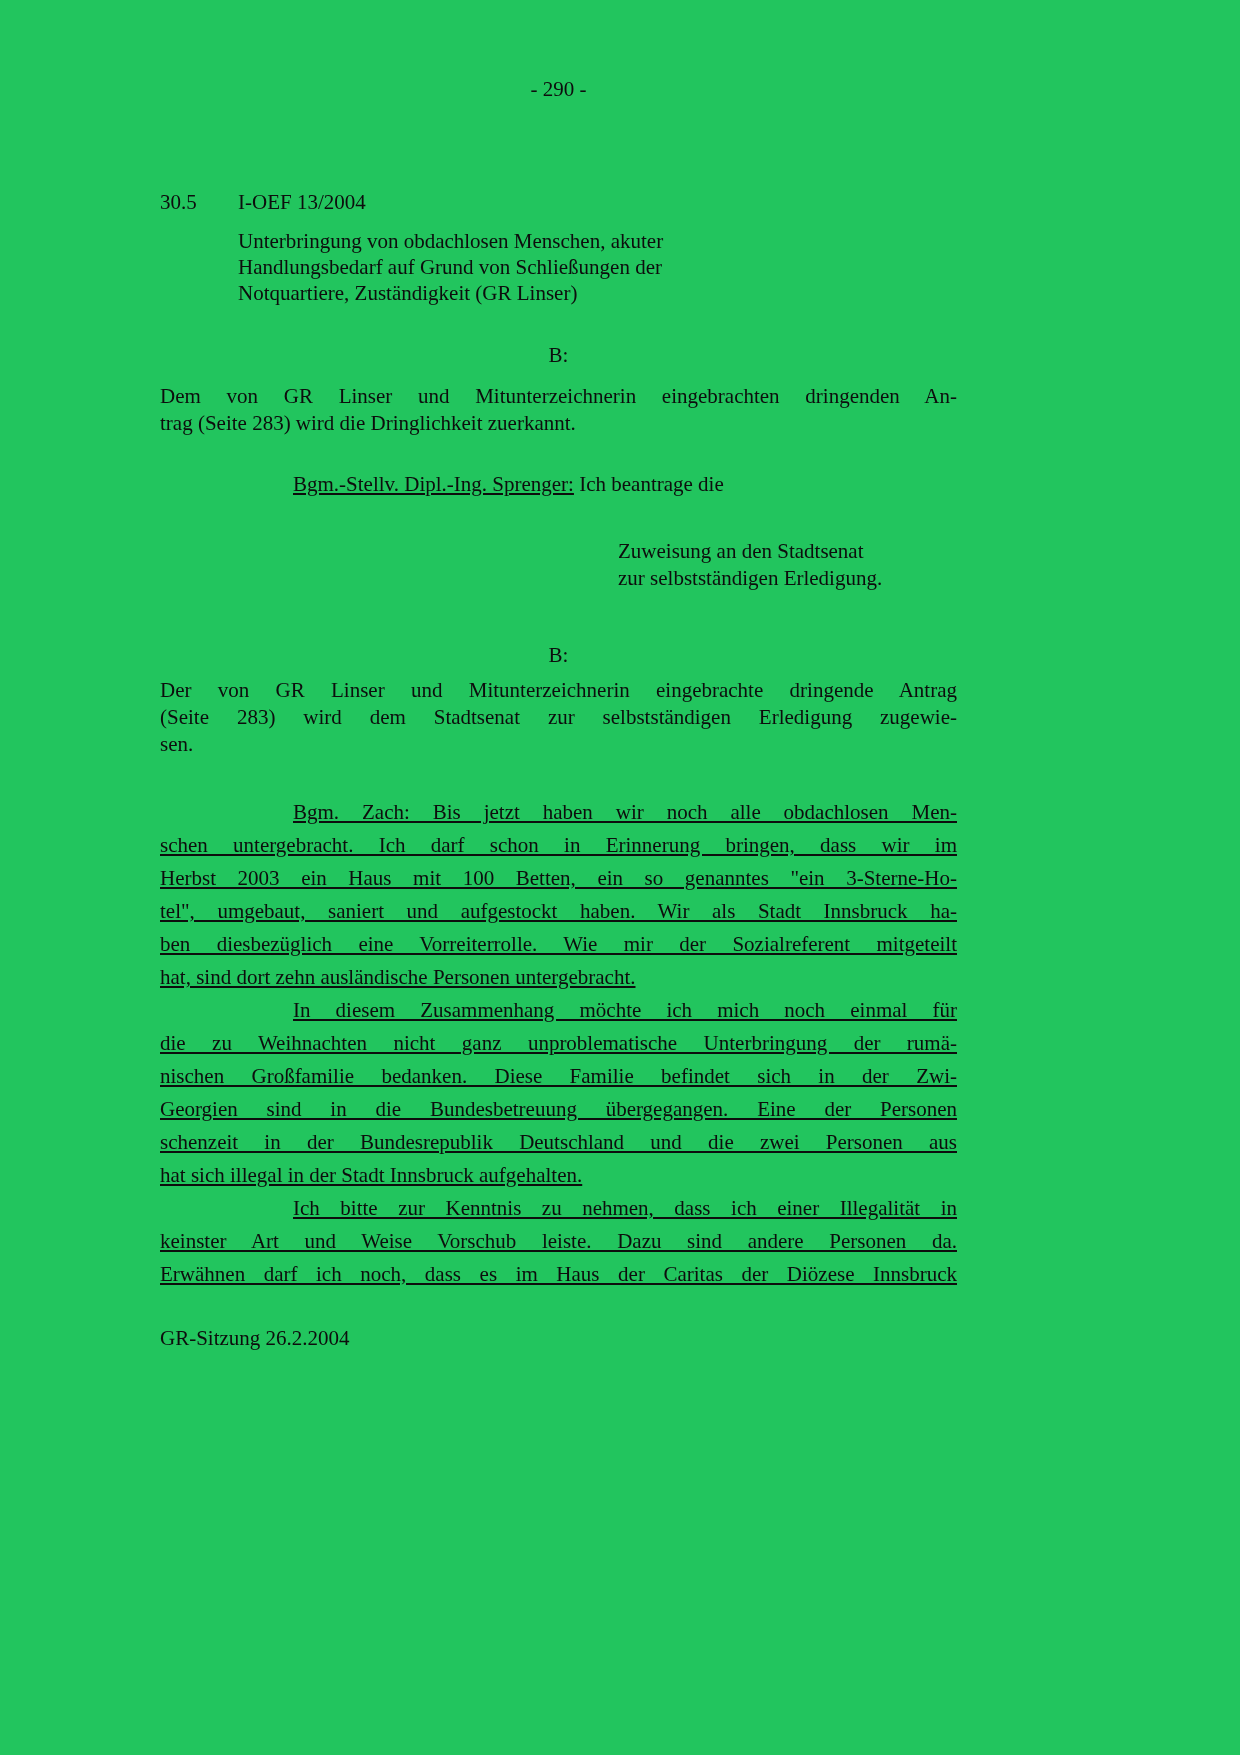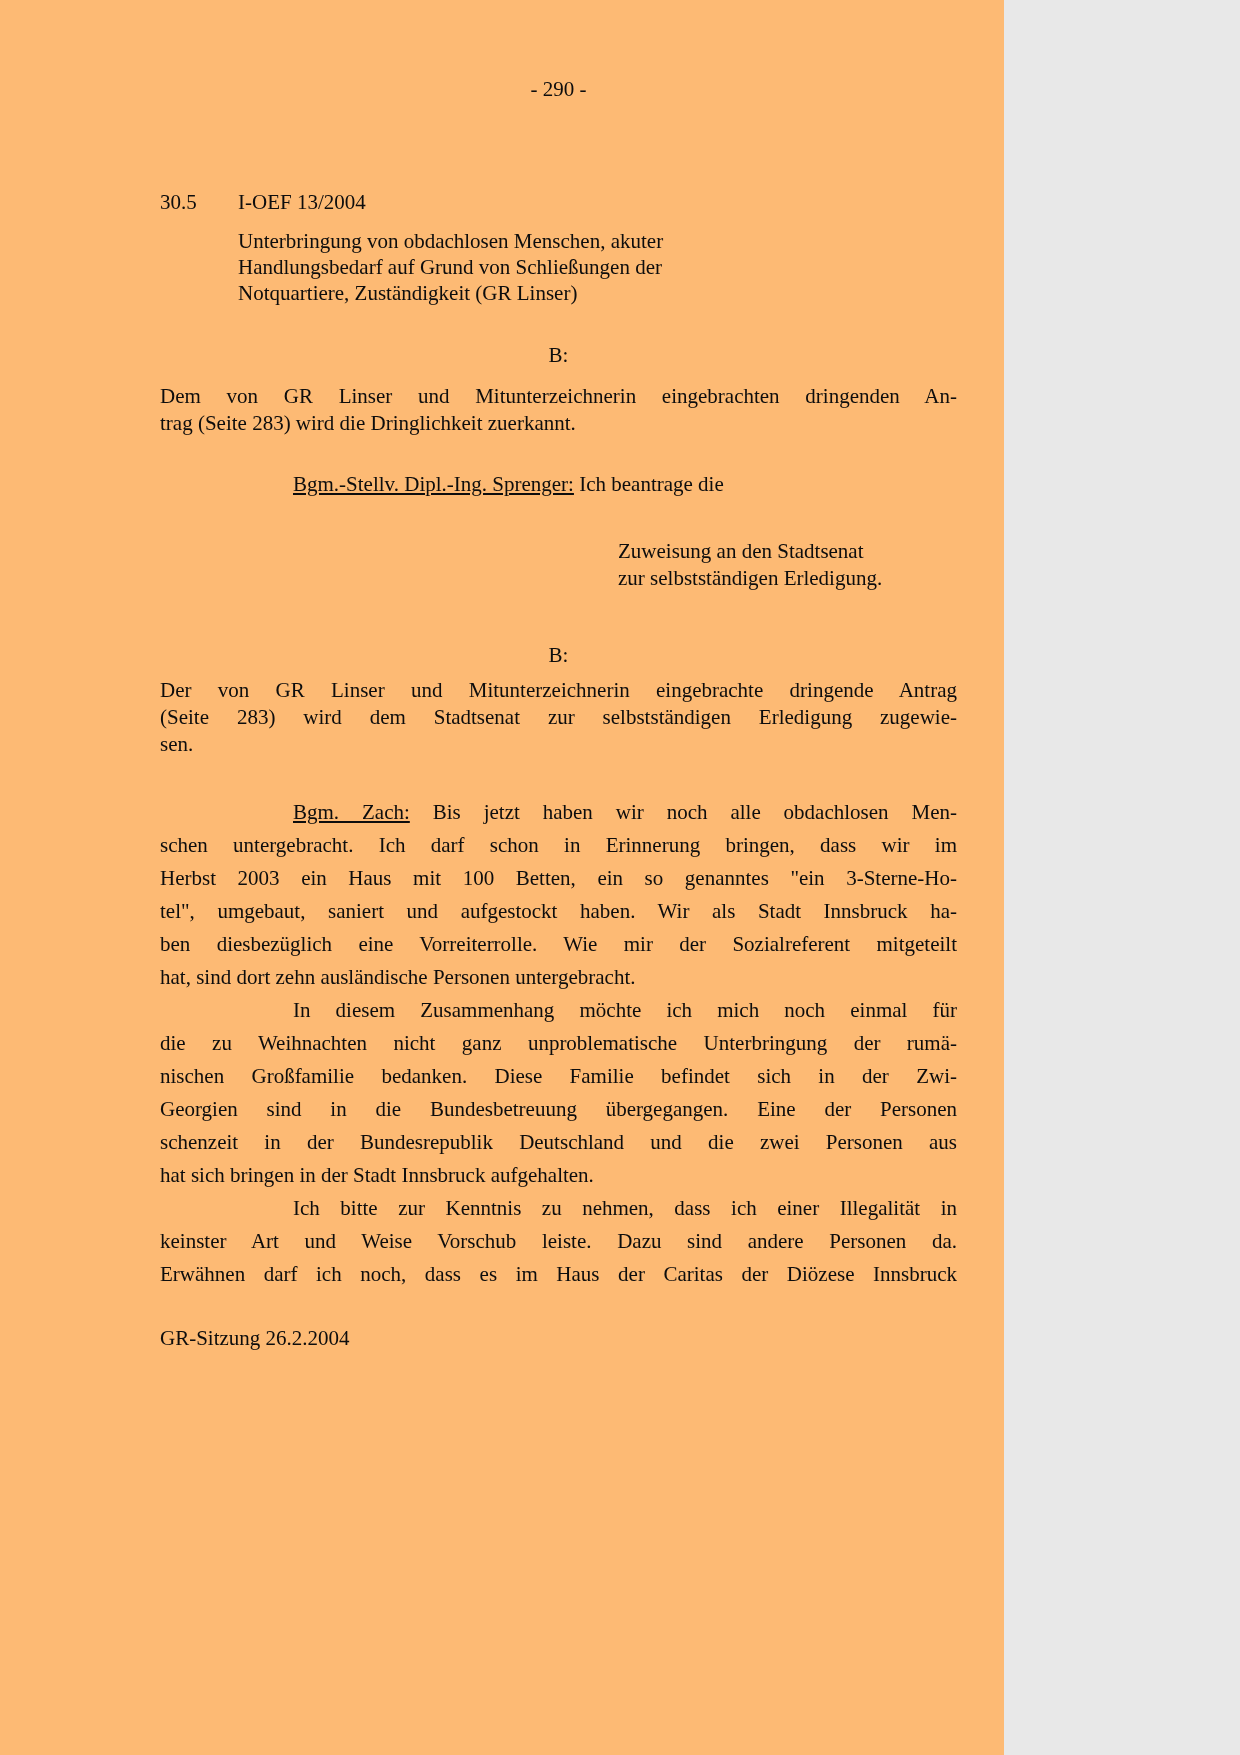--- a/index.html
+++ b/index.html
@@ -2,23 +2,23 @@
 <html><head>
 <meta charset="utf-8">
 <style>
   html, body {
     margin: 0;
     padding: 0;
     background: #e8e8e8;
   }
   .page {
     position: relative;
-    width: 1004px;
+    width: 1240px;
     height: 1755px;
-    background: #fdba74;
+    background: #22c55e;
     font-family: "Liberation Serif", serif;
     color: #0d0d0d;
     font-size: 21px;
     overflow: hidden;
   }
   .content {
     position: absolute;
     left: 160px;
     top: 0;
     width: 797px;
@@ -61,20 +61,21 @@
     line-height: 27px;
   }
   .motion {
     margin-top: 40px;
     margin-left: 458px;
     line-height: 27px;
   }
   .speech {
     margin-top: 38px;
     line-height: 33px;
+    text-decoration: underline;
   }
   .tline {
     text-align: justify;
     text-align-last: justify;
   }
   .tline.last {
     text-align-last: left;
   }
   .left-lines .tline {
     text-align: center;
@@ -149,21 +150,21 @@
         </div>
 
       <div class="tline findent">
         <span>In diesem Zusammenhang möchte ich mich noch einmal für</span>
       </div>
       <div>
           <div class="tline">die zu Weihnachten nicht ganz unproblematische Unterbringung der rumä-</div>
           <div class="tline">nischen Großfamilie bedanken. Diese Familie befindet sich in der Zwi-</div>
           <div class="tline">Georgien sind in die Bundesbetreuung übergegangen. Eine der Personen</div>
           <div class="tline">schenzeit in der Bundesrepublik Deutschland und die zwei Personen aus</div>
-          <div class="tline last">hat sich bringen in der Stadt Innsbruck aufgehalten.</div>
+          <div class="tline last">hat sich illegal in der Stadt Innsbruck aufgehalten.</div>
         </div>
 
       <div class="tline findent">
         <span>Ich bitte zur Kenntnis zu nehmen, dass ich einer Illegalität in</span>
       </div>
       <div>
           <div class="tline">keinster Art und Weise Vorschub leiste. Dazu sind andere Personen da.</div>
           <div class="tline">Erwähnen darf ich noch, dass es im Haus der Caritas der Diözese Innsbruck</div>
         </div>
     </div>

